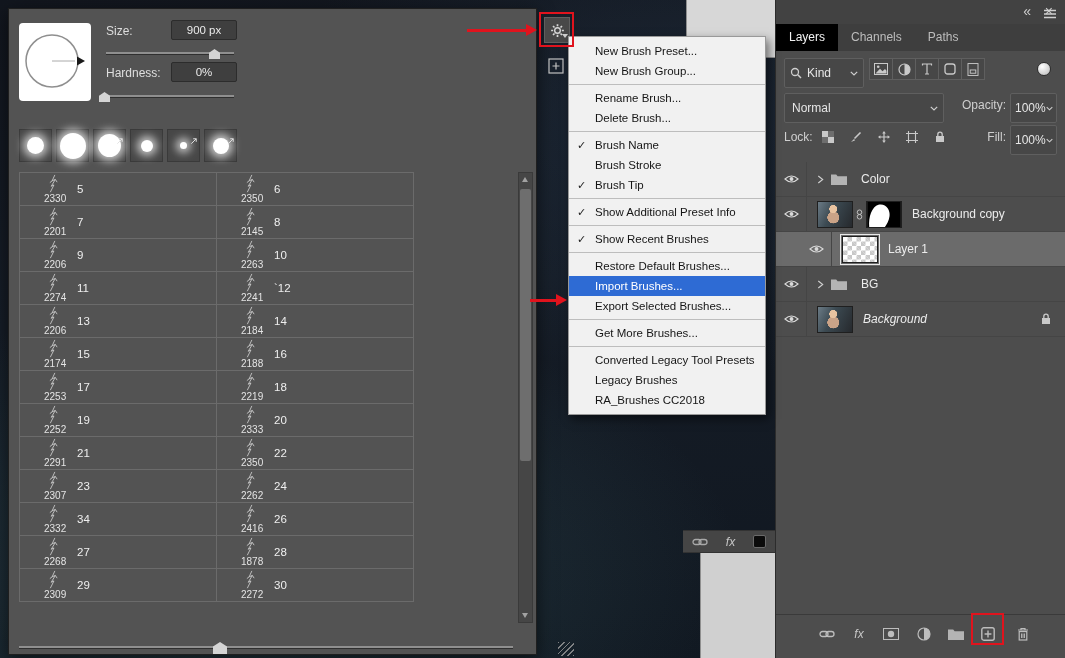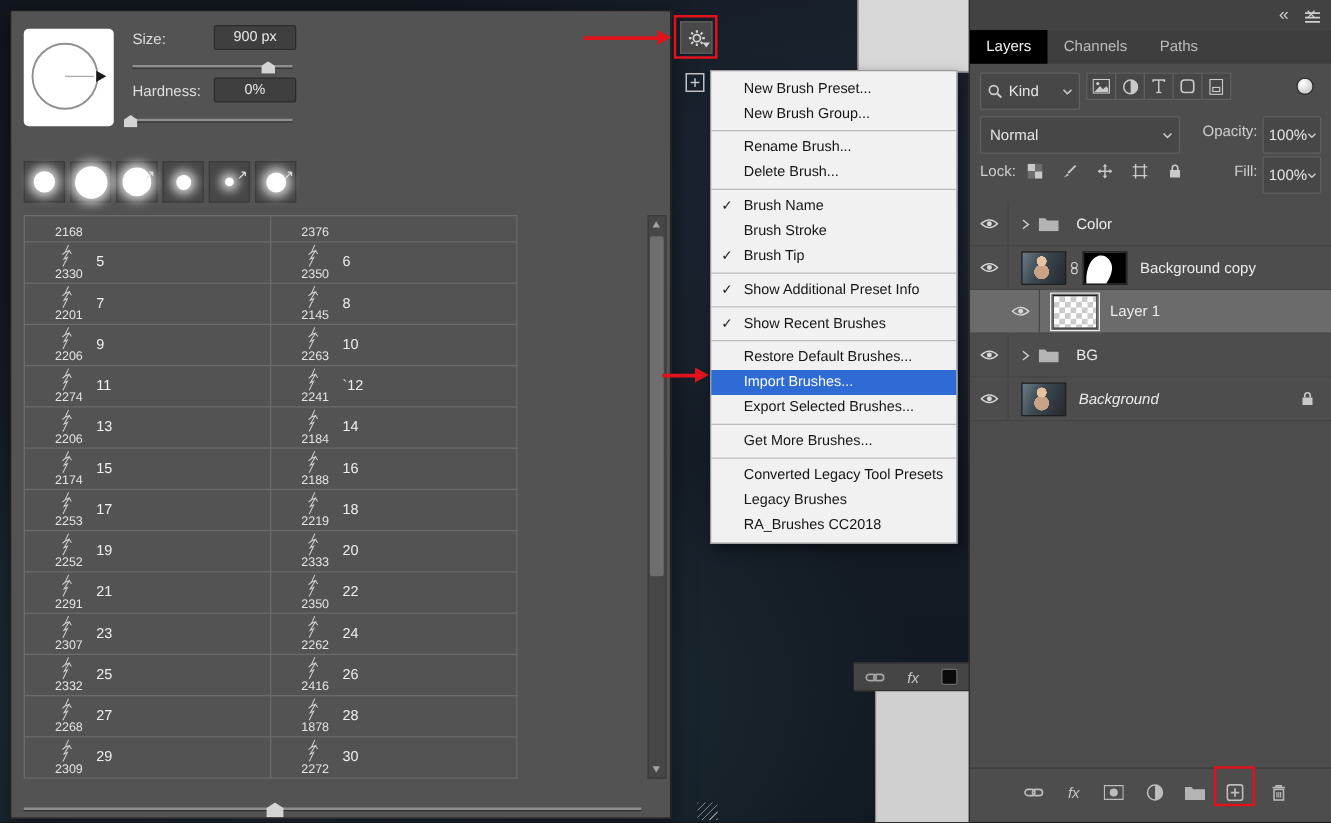--- a/index.html
+++ b/index.html
@@ -50,21 +50,21 @@
 
   
   .gear-btn{left:544px;top:17px;width:26px;height:26px;background:#484848;border:1px solid #5f5f5f;box-sizing:border-box;
     display:flex;align-items:center;justify-content:center;}
   .gear-caret{position:absolute;right:1px;bottom:4px;width:0;height:0;border-left:3px solid transparent;border-right:3px solid transparent;border-top:4px solid #d0d0d0;}
   .plus-btn{left:547px;top:57px;width:18px;height:18px;display:flex;align-items:center;justify-content:center;}
   .gripper{left:558px;top:642px;width:16px;height:14px;
     background:repeating-linear-gradient(135deg,#9a9a9a 0 1px,transparent 1px 4px);opacity:.8;}
 
   
-  .menu{left:568px;top:56px;width:198px;background:#f1f1f1;border:1px solid #999;box-shadow:3px 4px 9px rgba(0,0,0,.5);
+  .menu{left:568px;top:36px;width:198px;background:#f1f1f1;border:1px solid #999;box-shadow:3px 4px 9px rgba(0,0,0,.5);
     padding:4px 0;box-sizing:border-box;z-index:20;}
   .menu-item{position:relative;height:20px;line-height:20px;padding:0 6px 0 26px;font-size:11.5px;color:#151515;white-space:nowrap;overflow:hidden;}
   .menu-item .check{position:absolute;left:8px;top:0;font-size:11px;color:#222;}
   .menu-item.hl{background:#2e6bd4;color:#fff;}
   .menu-sep{height:1px;background:#bdbdbd;margin:3px 0;}
 
   
   .ann{z-index:40;pointer-events:none;}
   .ann-box{border:2px solid #e0131d;box-sizing:border-box;}
   .ann-arrow{height:3px;background:#e0131d;}
@@ -182,28 +182,20 @@
         </div>
         <div class="tip-tile">
           <div class="tip-blob" style="height: 16px; width: 16px;"></div>
           <span class="tip-arrow"><svg viewBox="0 0 9 9" width="8" height="8">
               <path d="M1.5 7.5 L7 2 M7 2 H3.6 M7 2 V5.4" fill="none" stroke="#e2e2e2" stroke-width="1.1"></path>
             </svg></span>
         </div>
       </div>
 
     <div class="bgrid">
-        <div class="brow partial">
-          <div class="bcell">
-            <span class="bsize">2168</span>
-          </div>
-          <div class="bcell">
-            <span class="bsize">2376</span>
-          </div>
-        </div>
         <div class="brow">
           <div class="bcell">
             <span class="bicon"><svg viewBox="0 0 14 22" width="13" height="20">
                 <path d="M8.5 1 L5.5 7.5 L9 6 L4.5 13.5 L7.5 12 L3.5 20 M5.5 7.5 L3 9.5 M9 6 L11 9" fill="none" stroke="#d4d4d4" stroke-width="0.9"></path>
               </svg></span>
             <span class="bsize">2330</span>
             <span class="bname">5</span>
           </div>
           <div class="bcell">
             <span class="bicon"><svg viewBox="0 0 14 22" width="13" height="20">
@@ -356,21 +348,21 @@
             <span class="bsize">2262</span>
             <span class="bname">24</span>
           </div>
         </div>
         <div class="brow">
           <div class="bcell">
             <span class="bicon"><svg viewBox="0 0 14 22" width="13" height="20">
                 <path d="M8.5 1 L5.5 7.5 L9 6 L4.5 13.5 L7.5 12 L3.5 20 M5.5 7.5 L3 9.5 M9 6 L11 9" fill="none" stroke="#d4d4d4" stroke-width="0.9"></path>
               </svg></span>
             <span class="bsize">2332</span>
-            <span class="bname">25</span>
+            <span class="bname">34</span>
           </div>
           <div class="bcell">
             <span class="bicon"><svg viewBox="0 0 14 22" width="13" height="20">
                 <path d="M8.5 1 L5.5 7.5 L9 6 L4.5 13.5 L7.5 12 L3.5 20 M5.5 7.5 L3 9.5 M9 6 L11 9" fill="none" stroke="#d4d4d4" stroke-width="0.9"></path>
               </svg></span>
             <span class="bsize">2416</span>
             <span class="bname">26</span>
           </div>
         </div>
         <div class="brow">

